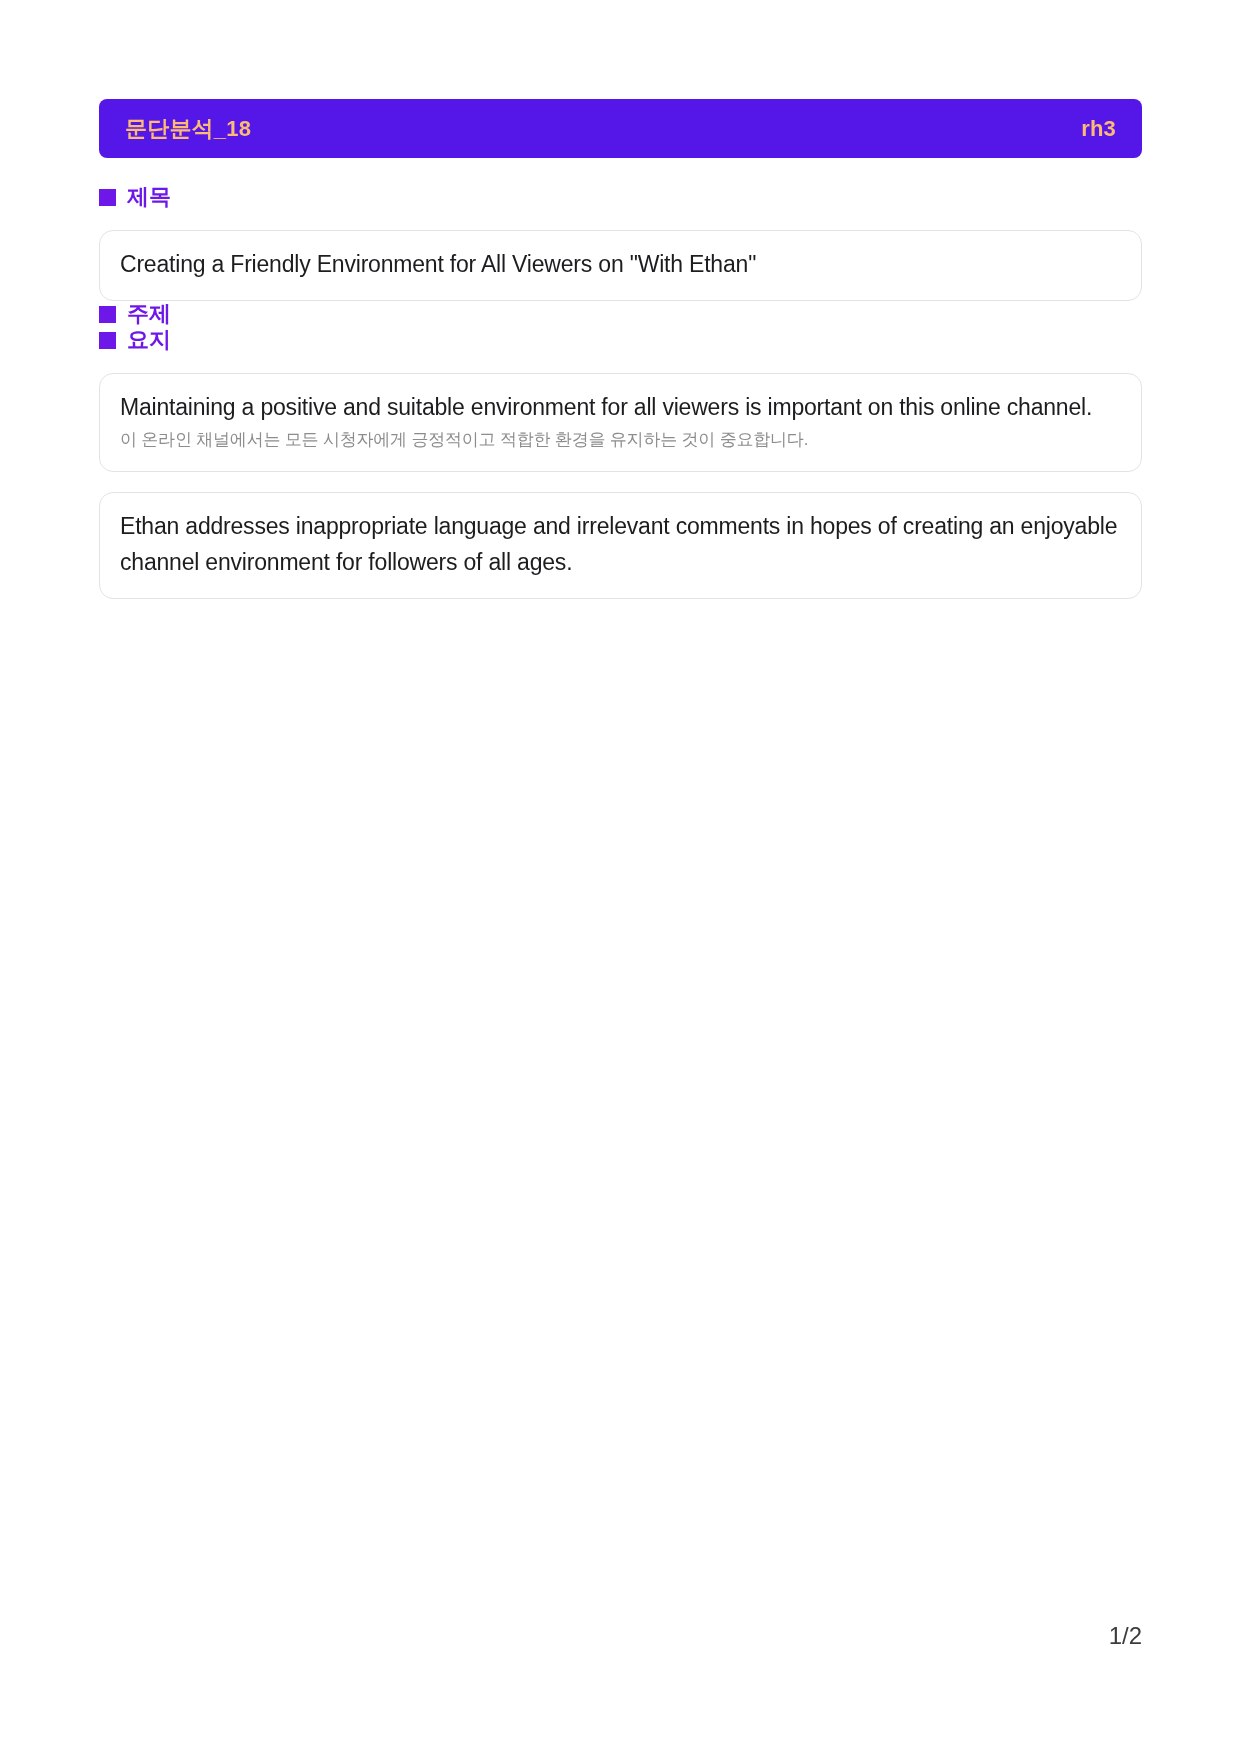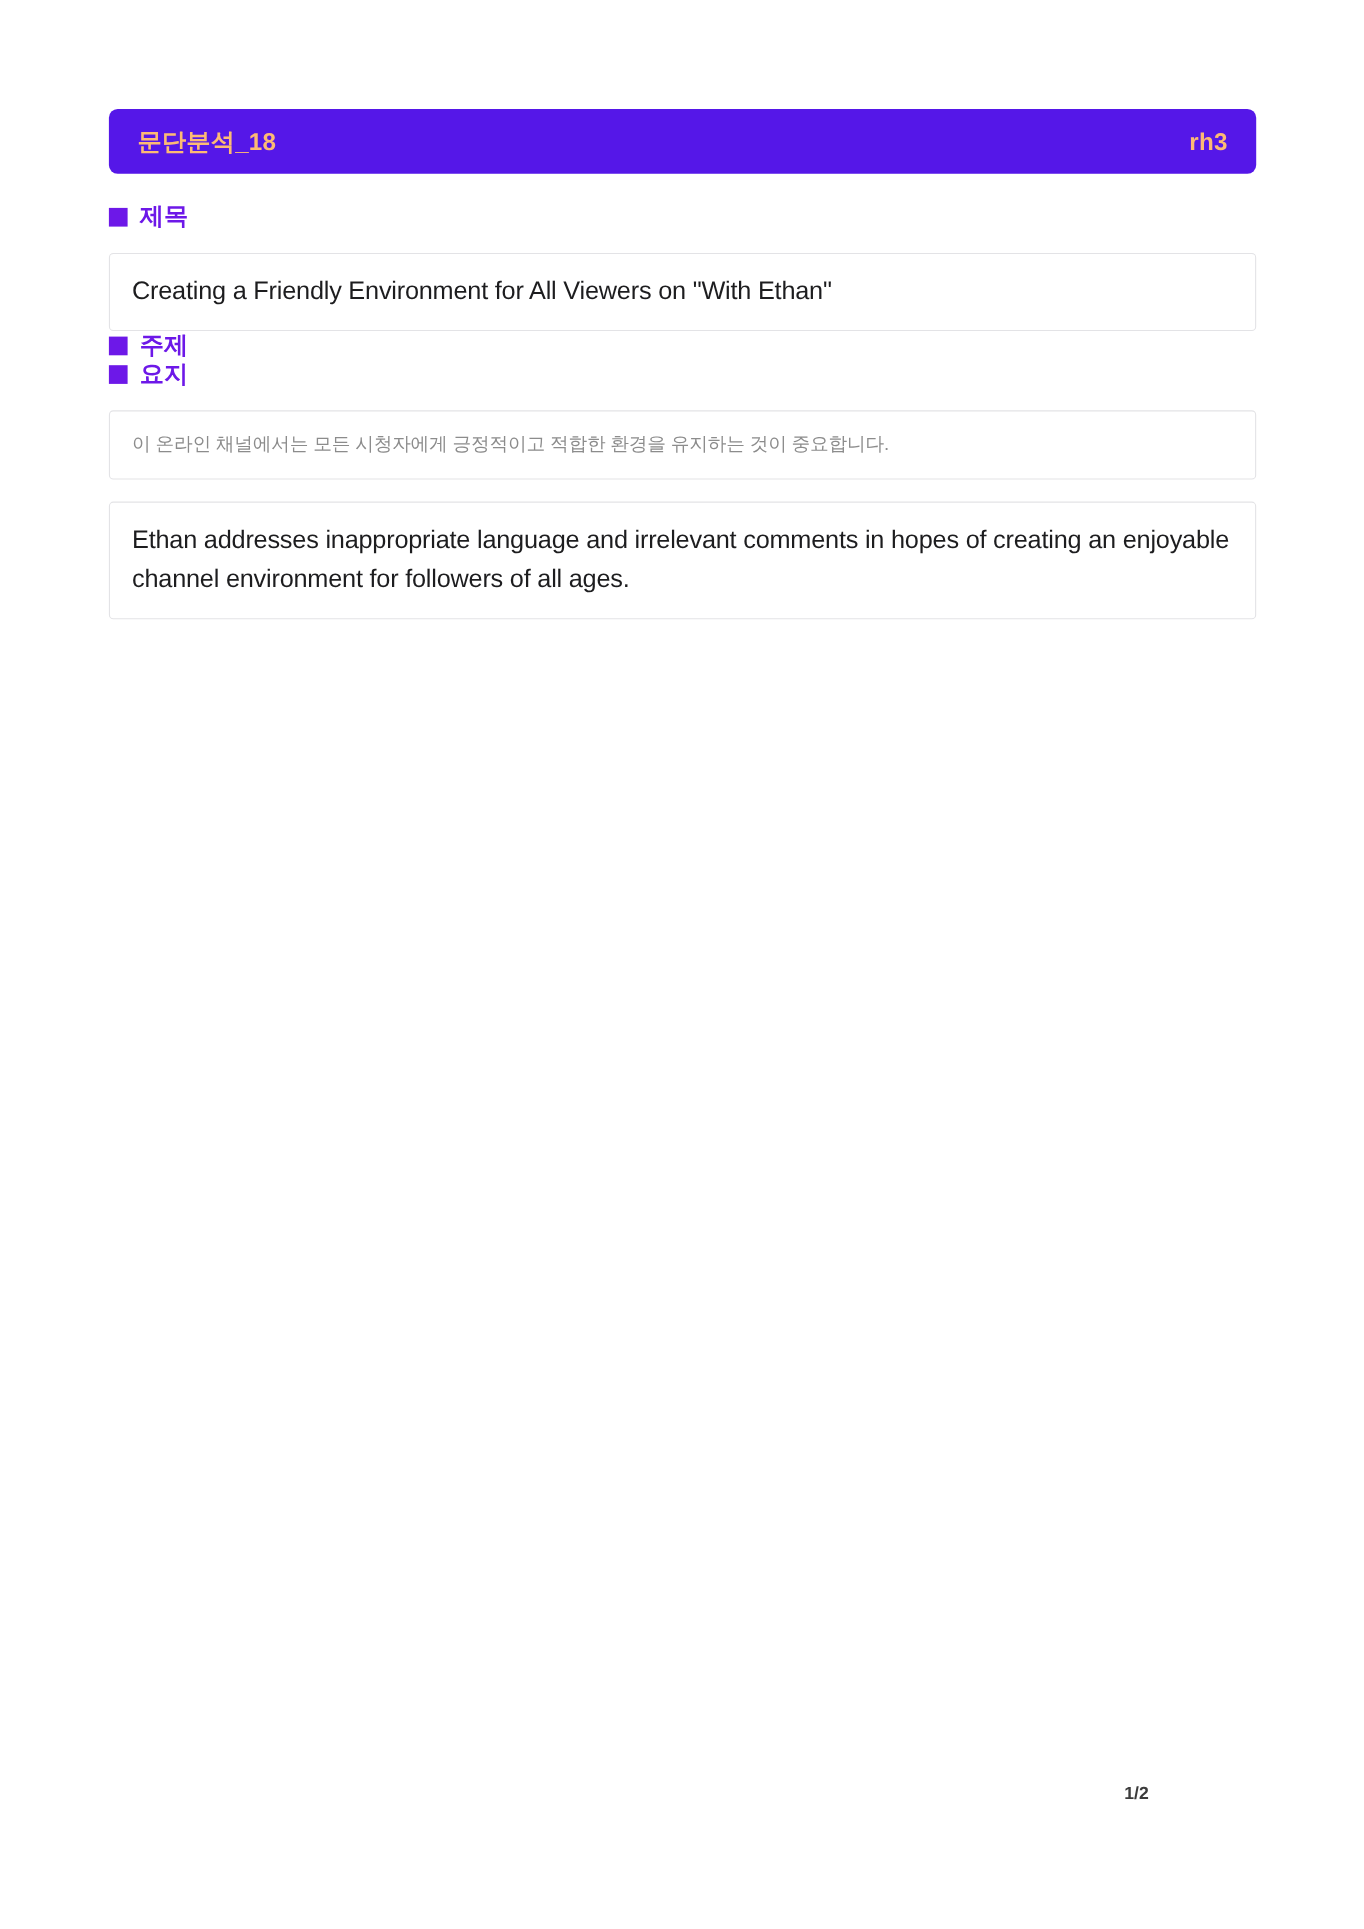--- a/index.html
+++ b/index.html
@@ -50,21 +50,21 @@
     flex: 0 0 auto;
   }
   .section-label {
     color: #6d18e8;
     font-size: 22px;
     font-weight: 700;
   }
   .card {
     margin-top: 20px;
     border: 1.5px solid #e3e3e6;
-    border-radius: 4px;
+    border-radius: 14px;
     background: #ffffff;
     padding: 15px 22px 18px 20px;
   }
   .card .en {
     color: #1d1d1f;
     font-size: 23px;
     line-height: 36px;
     letter-spacing: -0.2px;
   }
   .card .ko {
@@ -72,24 +72,23 @@
     font-size: 17px;
     line-height: 26px;
     margin-top: 2px;
     letter-spacing: -0.2px;
   }
   .page-number {
     position: absolute;
     right: 98px;
     top: 1622px;
     width: 120px;
-    text-align: left;
+    text-align: right;
     color: #3c3c3c;
-    font-size: 16px;
-    font-weight: bold;
+    font-size: 24px;
   }
 </style>
 </head>
 <body>
 
 <div class="page">
 
   <div class="doc-header">
     <span class="title">문단분석_18</span>
     <span class="badge">rh3</span>
@@ -108,20 +107,21 @@
     <div class="section-heading">
       <span class="bullet"></span>
       <span class="section-label">주제</span>
     </div>
 
     <div class="section-heading">
       <span class="bullet"></span>
       <span class="section-label">요지</span>
     </div>
     <div class="card">
+      <div class="en">Maintaining a positive and suitable environment for all viewers is important on this online channel.</div>
       <div class="ko">이 온라인 채널에서는 모든 시청자에게 긍정적이고 적합한 환경을 유지하는 것이 중요합니다.</div>
     </div>
 
     <div class="card">
       <div class="en">Ethan addresses inappropriate language and irrelevant comments in hopes of creating an enjoyable channel environment for followers of all ages.</div>
     </div>
 
   </div>
 
   <div class="page-number">1/2</div>

